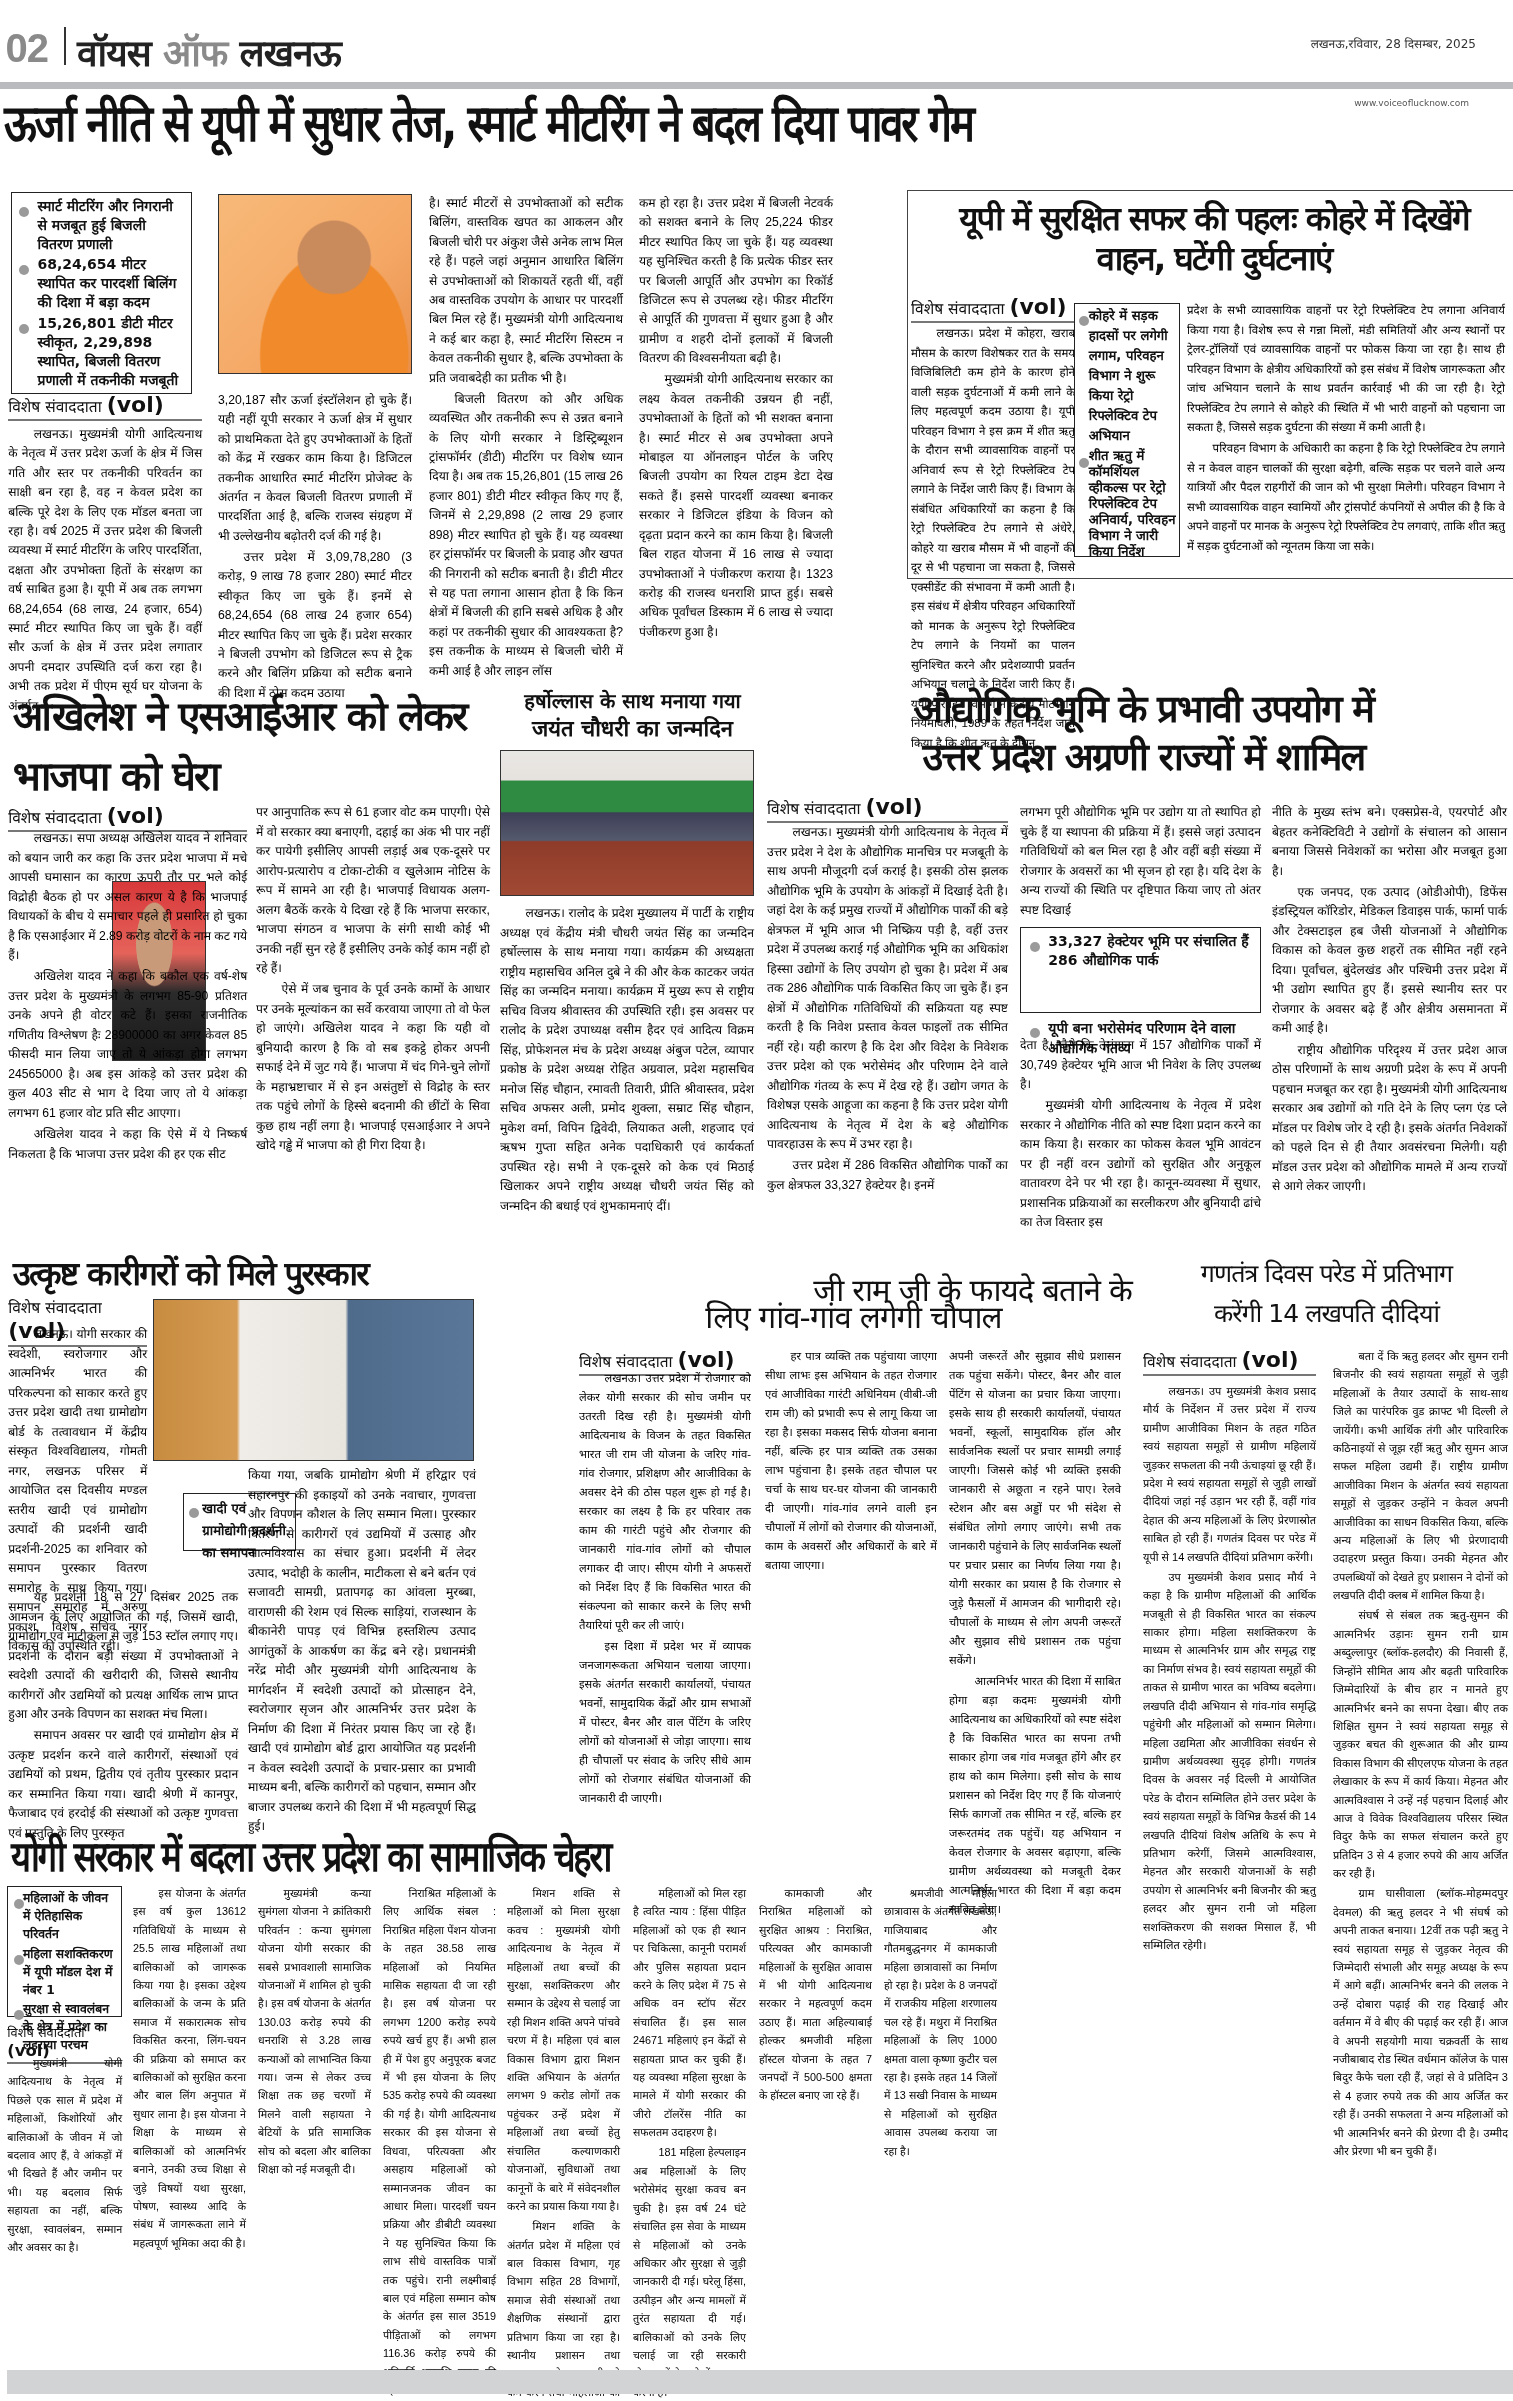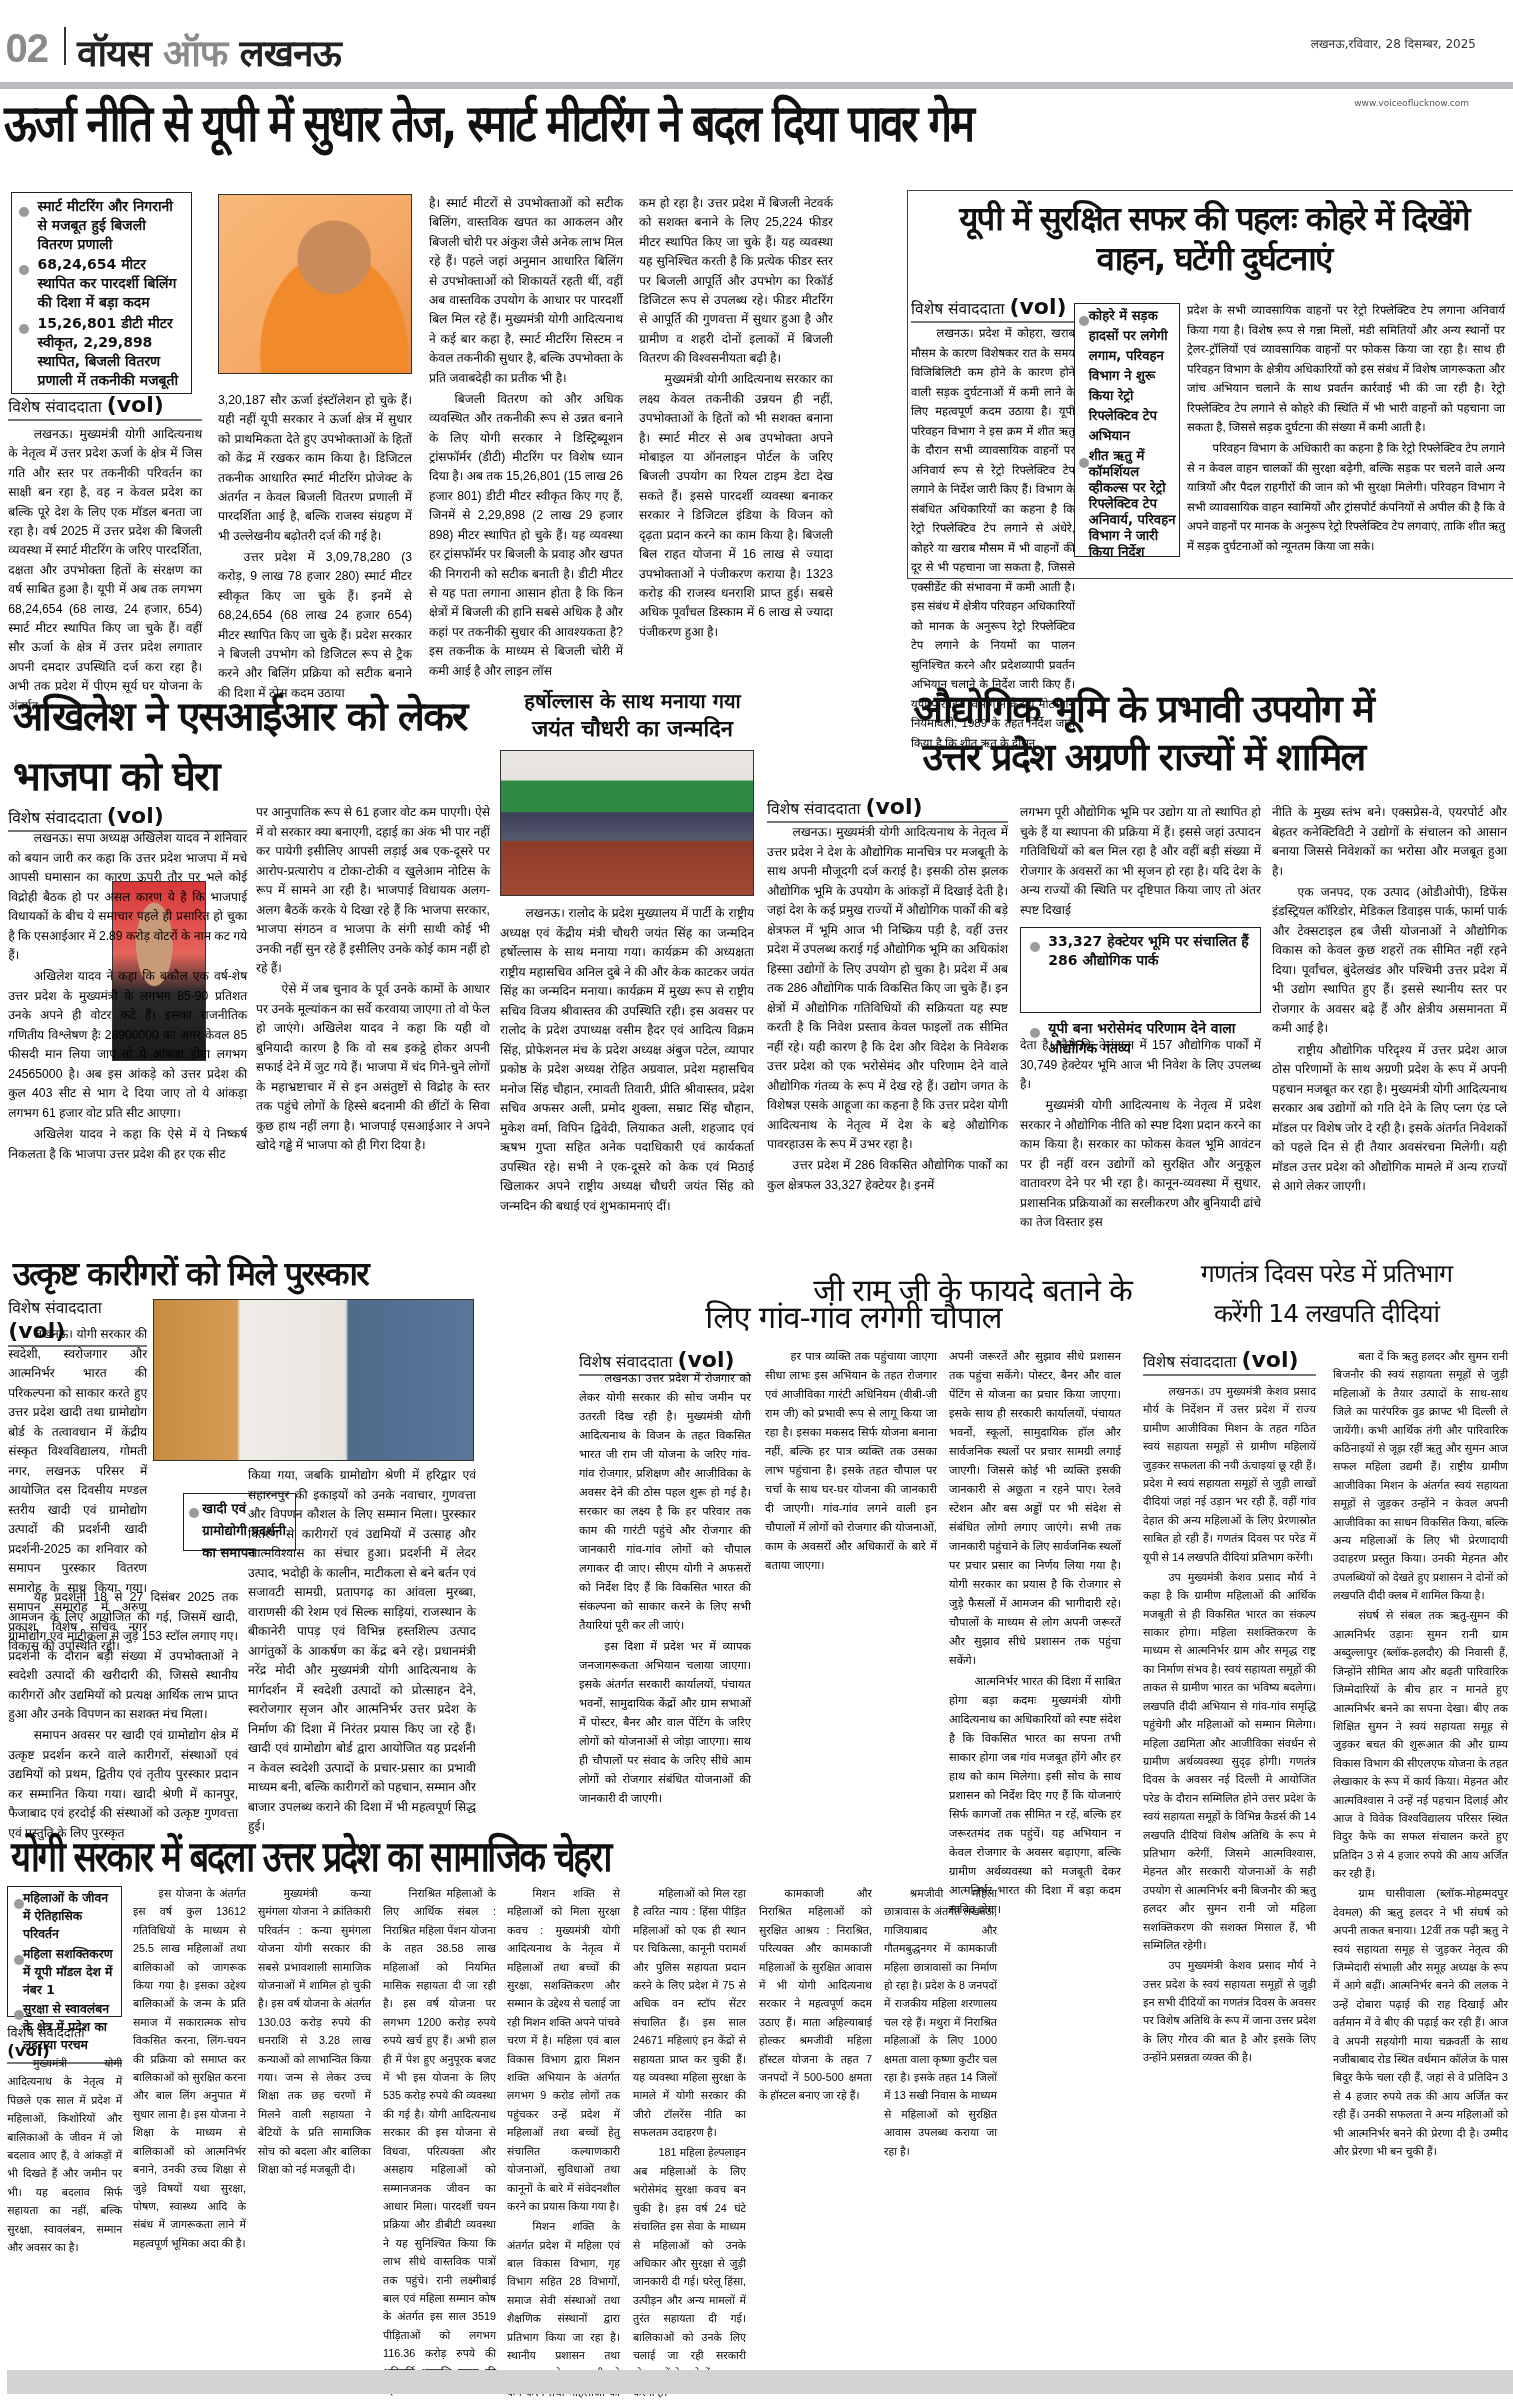--- a/index.html
+++ b/index.html
@@ -198,21 +198,20 @@
 </div>
 
 <div class="headline" style="left:1141px; top:1260px; width:371px; font-size:25px; text-align:center; font-weight:400; letter-spacing:-0.9px;">गणतंत्र दिवस परेड में प्रतिभाग</div>
 <div class="headline" style="left:1141px; top:1300px; width:371px; font-size:25px; text-align:center; font-weight:400; letter-spacing:-0.9px;">करेंगी 14 लखपति दीदियां</div>
 <div class="byline" style="left:1143px; top:1347px; width:173px;">
   <span>विशेष संवाददाता</span> <b>(vol)</b>
 </div>
 <div class="col" style="left:1143px; top:1382px; width:173px; font-size:11px; line-height:18.4px;">
   <p>लखनऊ। उप मुख्यमंत्री केशव प्रसाद मौर्य के निर्देशन में उत्तर प्रदेश में राज्य ग्रामीण आजीविका मिशन के तहत गठित स्वयं सहायता समूहों से ग्रामीण महिलायें जुड़कर सफलता की नयी ऊंचाइयां छू रही हैं। प्रदेश मे स्वयं सहायता समूहों से जुड़ी लाखों दीदियां जहां नई उड़ान भर रही हैं, वहीं गांव देहात की अन्य महिलाओं के लिए प्रेरणास्रोत साबित हो रही हैं। गणतंत्र दिवस पर परेड में यूपी से 14 लखपति दीदियां प्रतिभाग करेंगी।</p>
   <p>उप मुख्यमंत्री केशव प्रसाद मौर्य ने कहा है कि ग्रामीण महिलाओं की आर्थिक मजबूती से ही विकसित भारत का संकल्प साकार होगा। महिला सशक्तिकरण के माध्यम से आत्मनिर्भर ग्राम और समृद्ध राष्ट्र का निर्माण संभव है। स्वयं सहायता समूहों की ताकत से ग्रामीण भारत का भविष्य बदलेगा। लखपति दीदी अभियान से गांव-गांव समृद्धि पहुंचेगी और महिलाओं को सम्मान मिलेगा। महिला उद्यमिता और आजीविका संवर्धन से ग्रामीण अर्थव्यवस्था सुदृढ़ होगी। गणतंत्र दिवस के अवसर नई दिल्ली मे आयोजित परेड के दौरान सम्मिलित होने उत्तर प्रदेश के स्वयं सहायता समूहों के विभिन्न कैडर्स की 14 लखपति दीदियां विशेष अतिथि के रूप मे प्रतिभाग करेगीं, जिसमे आत्मविश्वास, मेहनत और सरकारी योजनाओं के सही उपयोग से आत्मनिर्भर बनी बिजनौर की ऋतु हलदर और सुमन रानी जो महिला सशक्तिकरण की सशक्त मिसाल हैं, भी सम्मिलित रहेगी।</p>
-  <p>उप मुख्यमंत्री केशव प्रसाद मौर्य ने उत्तर प्रदेश के स्वयं सहायता समूहों से जुड़ी इन सभी दीदियों का गणतंत्र दिवस के अवसर पर विशेष अतिथि के रूप में जाना उत्तर प्रदेश के लिए गौरव की बात है और इसके लिए उन्होंने प्रसन्नता व्यक्त की है।</p>
 </div>
 <div class="col" style="left:1333px; top:1347px; width:175px; font-size:11px; line-height:18.4px;">
   <p>बता दें कि ऋतु हलदर और सुमन रानी बिजनौर की स्वयं सहायता समूहों से जुड़ी महिलाओं के तैयार उत्पादों के साथ-साथ जिले का पारंपरिक वुड क्राफ्ट भी दिल्ली ले जायेंगी। कभी आर्थिक तंगी और पारिवारिक कठिनाइयों से जूझ रहीं ऋतु और सुमन आज सफल महिला उद्यमी हैं। राष्ट्रीय ग्रामीण आजीविका मिशन के अंतर्गत स्वयं सहायता समूहों से जुड़कर उन्होंने न केवल अपनी आजीविका का साधन विकसित किया, बल्कि अन्य महिलाओं के लिए भी प्रेरणादायी उदाहरण प्रस्तुत किया। उनकी मेहनत और उपलब्धियों को देखते हुए प्रशासन ने दोनों को लखपति दीदी क्लब में शामिल किया है।</p>
   <p>संघर्ष से संबल तक ऋतु-सुमन की आत्मनिर्भर उड़ानः सुमन रानी ग्राम अब्दुल्लापुर (ब्लॉक-हलदौर) की निवासी हैं, जिन्होंने सीमित आय और बढ़ती पारिवारिक जिम्मेदारियों के बीच हार न मानते हुए आत्मनिर्भर बनने का सपना देखा। बीए तक शिक्षित सुमन ने स्वयं सहायता समूह से जुड़कर बचत की शुरूआत की और ग्राम्य विकास विभाग की सीएलएफ योजना के तहत लेखाकार के रूप में कार्य किया। मेहनत और आत्मविश्वास ने उन्हें नई पहचान दिलाई और आज वे विवेक विश्वविद्यालय परिसर स्थित विदुर कैफे का सफल संचालन करते हुए प्रतिदिन 3 से 4 हजार रुपये की आय अर्जित कर रही हैं।</p>
   <p>ग्राम घासीवाला (ब्लॉक-मोहम्मदपुर देवमल) की ऋतु हलदर ने भी संघर्ष को अपनी ताकत बनाया। 12वीं तक पढ़ी ऋतु ने स्वयं सहायता समूह से जुड़कर नेतृत्व की जिम्मेदारी संभाली और समूह अध्यक्ष के रूप में आगे बढ़ीं। आत्मनिर्भर बनने की ललक ने उन्हें दोबारा पढ़ाई की राह दिखाई और वर्तमान में वे बीए की पढ़ाई कर रही हैं। आज वे अपनी सहयोगी माया चक्रवर्ती के साथ नजीबाबाद रोड स्थित वर्धमान कॉलेज के पास बिदुर कैफे चला रही हैं, जहां से वे प्रतिदिन 3 से 4 हजार रुपये तक की आय अर्जित कर रही हैं। उनकी सफलता ने अन्य महिलाओं को भी आत्मनिर्भर बनने की प्रेरणा दी है। उम्मीद और प्रेरणा भी बन चुकी हैं।</p>
 </div>
 
 <div class="headline" style="left:11px; top:1833px; width:1132px; font-size:42px; letter-spacing:-2.7px; white-space:nowrap; transform:scaleX(0.82); transform-origin:left top;">योगी सरकार में बदला उत्तर प्रदेश का सामाजिक चेहरा</div>
 <div class="box" style="left:7.3px; top:1886px; width:115px; height:131px; padding:1.8px 3.7px;">
   <div class="pt" style="font-size:12.3px; line-height:18px; padding-left:11px;">महिलाओं के जीवन में ऐतिहासिक परिवर्तन</div>

